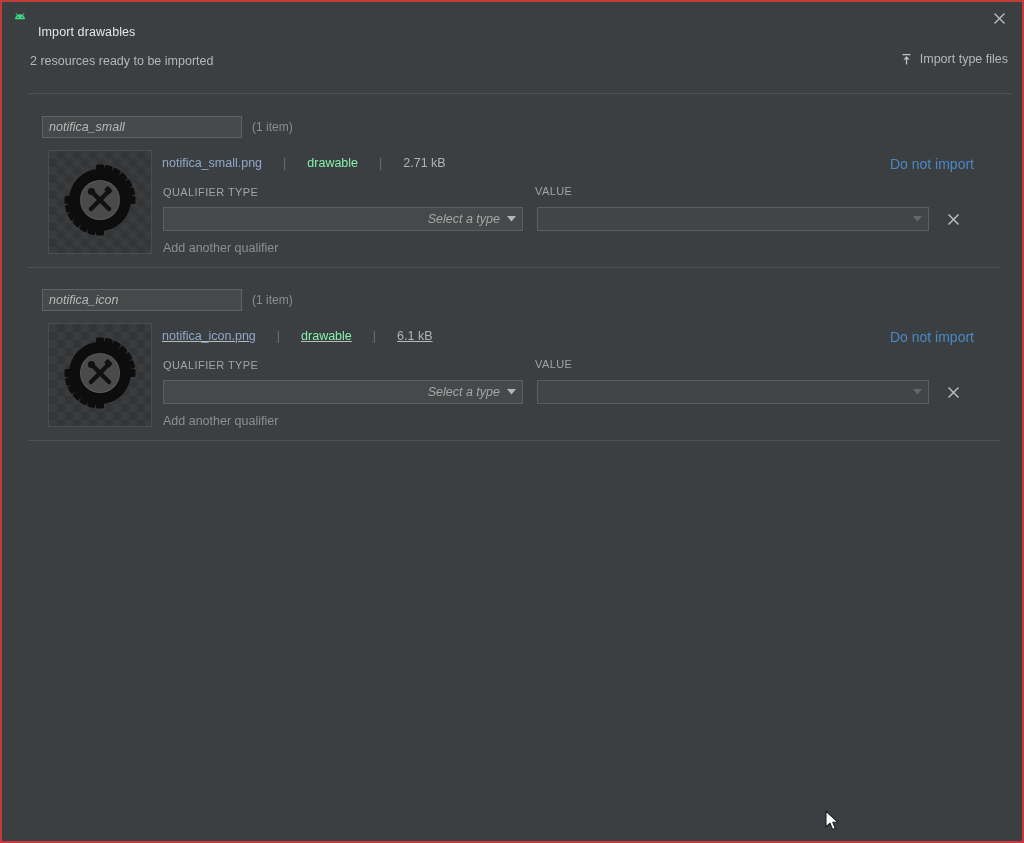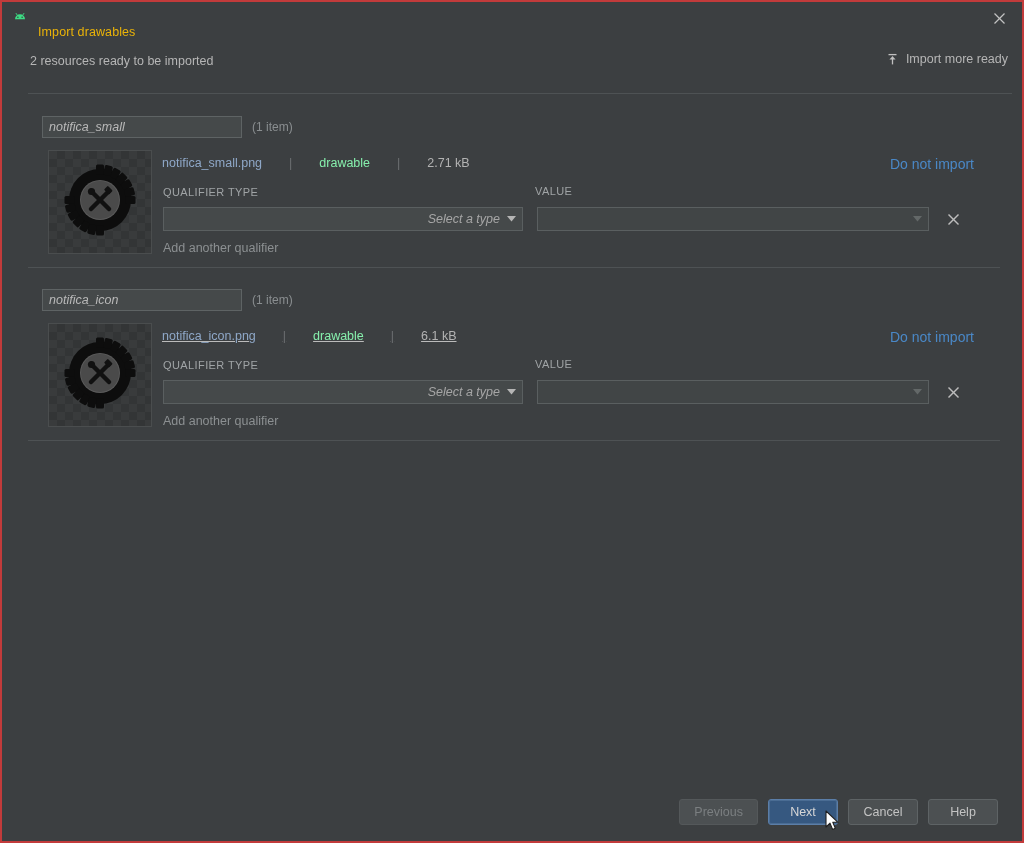--- a/index.html
+++ b/index.html
@@ -33,21 +33,21 @@
     align-items: center;
   }
   .titlebar-icon {
     margin-left: 10px;
     width: 16px; height: 16px;
     display: flex; align-items: center; justify-content: center;
   }
   .titlebar-title {
     margin-left: 10px;
     font-size: 12.5px;
-    color: #eab308;
+    color: #e5e5e5;
     letter-spacing: 0.1px;
     margin-top: 27px;
   }
   .titlebar-close {
     position: absolute;
     right: 0; top: 0;
     width: 45px; height: 32px;
     display: flex; align-items: center; justify-content: center;
     cursor: pointer;
   }
@@ -145,21 +145,21 @@
     align-items: center;
     justify-content: center;
   }
 
   .res-meta {
     position: absolute;
     left: 160px;
     display: flex;
     align-items: center;
     font-size: 12.5px;
-    gap: 18px;
+    gap: 12px;
   }
   .res-filename { color: #8fa8c8; }
   .meta-div { color: #6b6f71; margin: 0 9px; }
   .res-type { color: #86efac; text-align: center; }
   .res-size { color: #b3b3b3; }
 
   .donot-import {
     position: absolute;
     right: 48px;
     font-size: 14px;
@@ -290,21 +290,21 @@
   <div class="header">
     <span class="header-status">2 resources ready to be imported</span>
     <div class="import-more">
       <span class="import-more-icon">
         <svg width="13" height="13" viewBox="0 0 13 13">
           <line x1="2.5" y1="1.6" x2="10.5" y2="1.6" stroke="#c0c0c0" stroke-width="1.3"></line>
           <line x1="6.5" y1="3.6" x2="6.5" y2="11.4" stroke="#c0c0c0" stroke-width="1.3"></line>
           <path d="M3.4 6.6 L6.5 3.3 L9.6 6.6 Z" fill="#c0c0c0"></path>
         </svg>
       </span>
-      <span>Import more ready</span>
+      <span>Import type files</span>
     </div>
     <div class="hsep" style="top:59px;"></div>
   </div>
 
   <div class="content">
 
     <div class="group" style="top:0;">
       <div class="group-head" style="top:21px;">
         <input class="name-input" readonly="" value="notifica_small" style="">
         <span class="item-count">(1 item)</span>
@@ -468,28 +468,20 @@
         </span>
 
         <span class="add-qual" style="top:91px;">Add another qualifier</span>
       </div>
 
       <div class="hsep" style="top:172px;"></div>
     </div>
 
   </div>
 
-  <div class="footer">
-    <div class="btn-bar">
-      <div class="btn disabled">Previous</div>
-      <div class="btn primary">Next</div>
-      <div class="btn">Cancel</div>
-      <div class="btn">Help</div>
-    </div>
-  </div>
 
   <span class="cursor-arrow">
     <svg width="16" height="22" viewBox="0 0 16 22">
       <path d="M1 1 L1 17 L5 13.2 L7.6 19.4 L10.3 18.2 L7.8 12.3 L13 12.3 Z" fill="#ffffff" stroke="#202020" stroke-width="1.1" stroke-linejoin="round"></path>
     </svg>
   </span>
 
 </div>
 
 </body></html>

